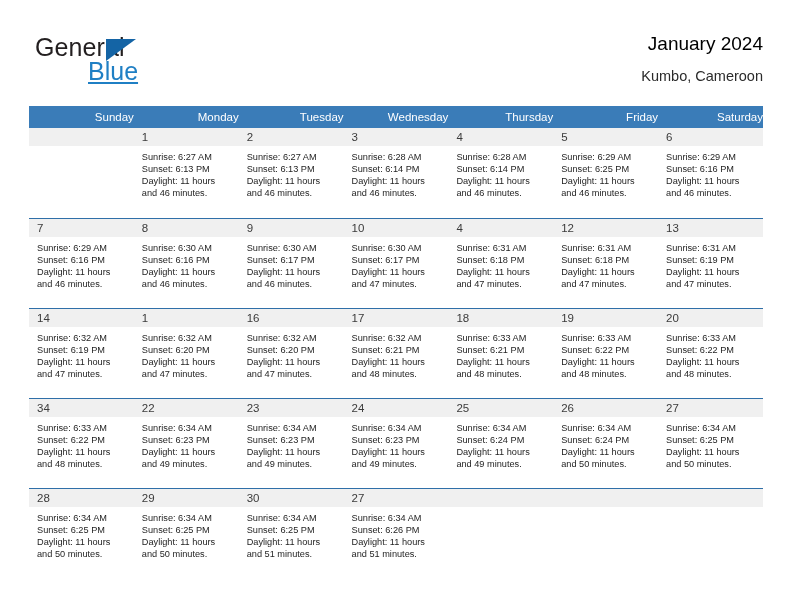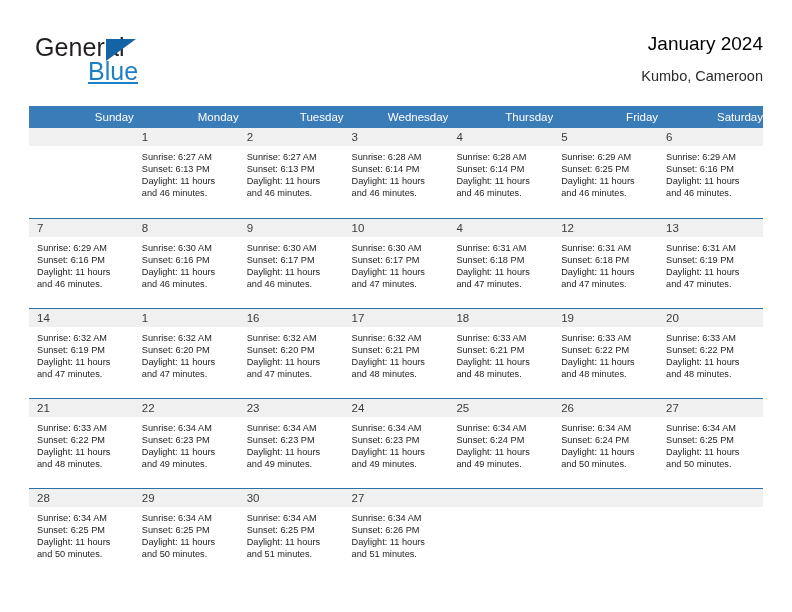--- a/index.html
+++ b/index.html
@@ -416,21 +416,21 @@
                 <div>Sunset: 6:22 PM</div>
                 <div>Daylight: 11 hours</div>
                 <div>and 48 minutes.</div>
               </div>
             </div>
           </td>
         </tr>
         <tr class="week">
           <td>
             <div class="cell">
-              <div class="daynum">21</div>
+              <div class="daynum">34</div>
               <div class="info">
                 <div>Sunrise: 6:33 AM</div>
                 <div>Sunset: 6:22 PM</div>
                 <div>Daylight: 11 hours</div>
                 <div>and 48 minutes.</div>
               </div>
             </div>
           </td>
           <td>
             <div class="cell">

